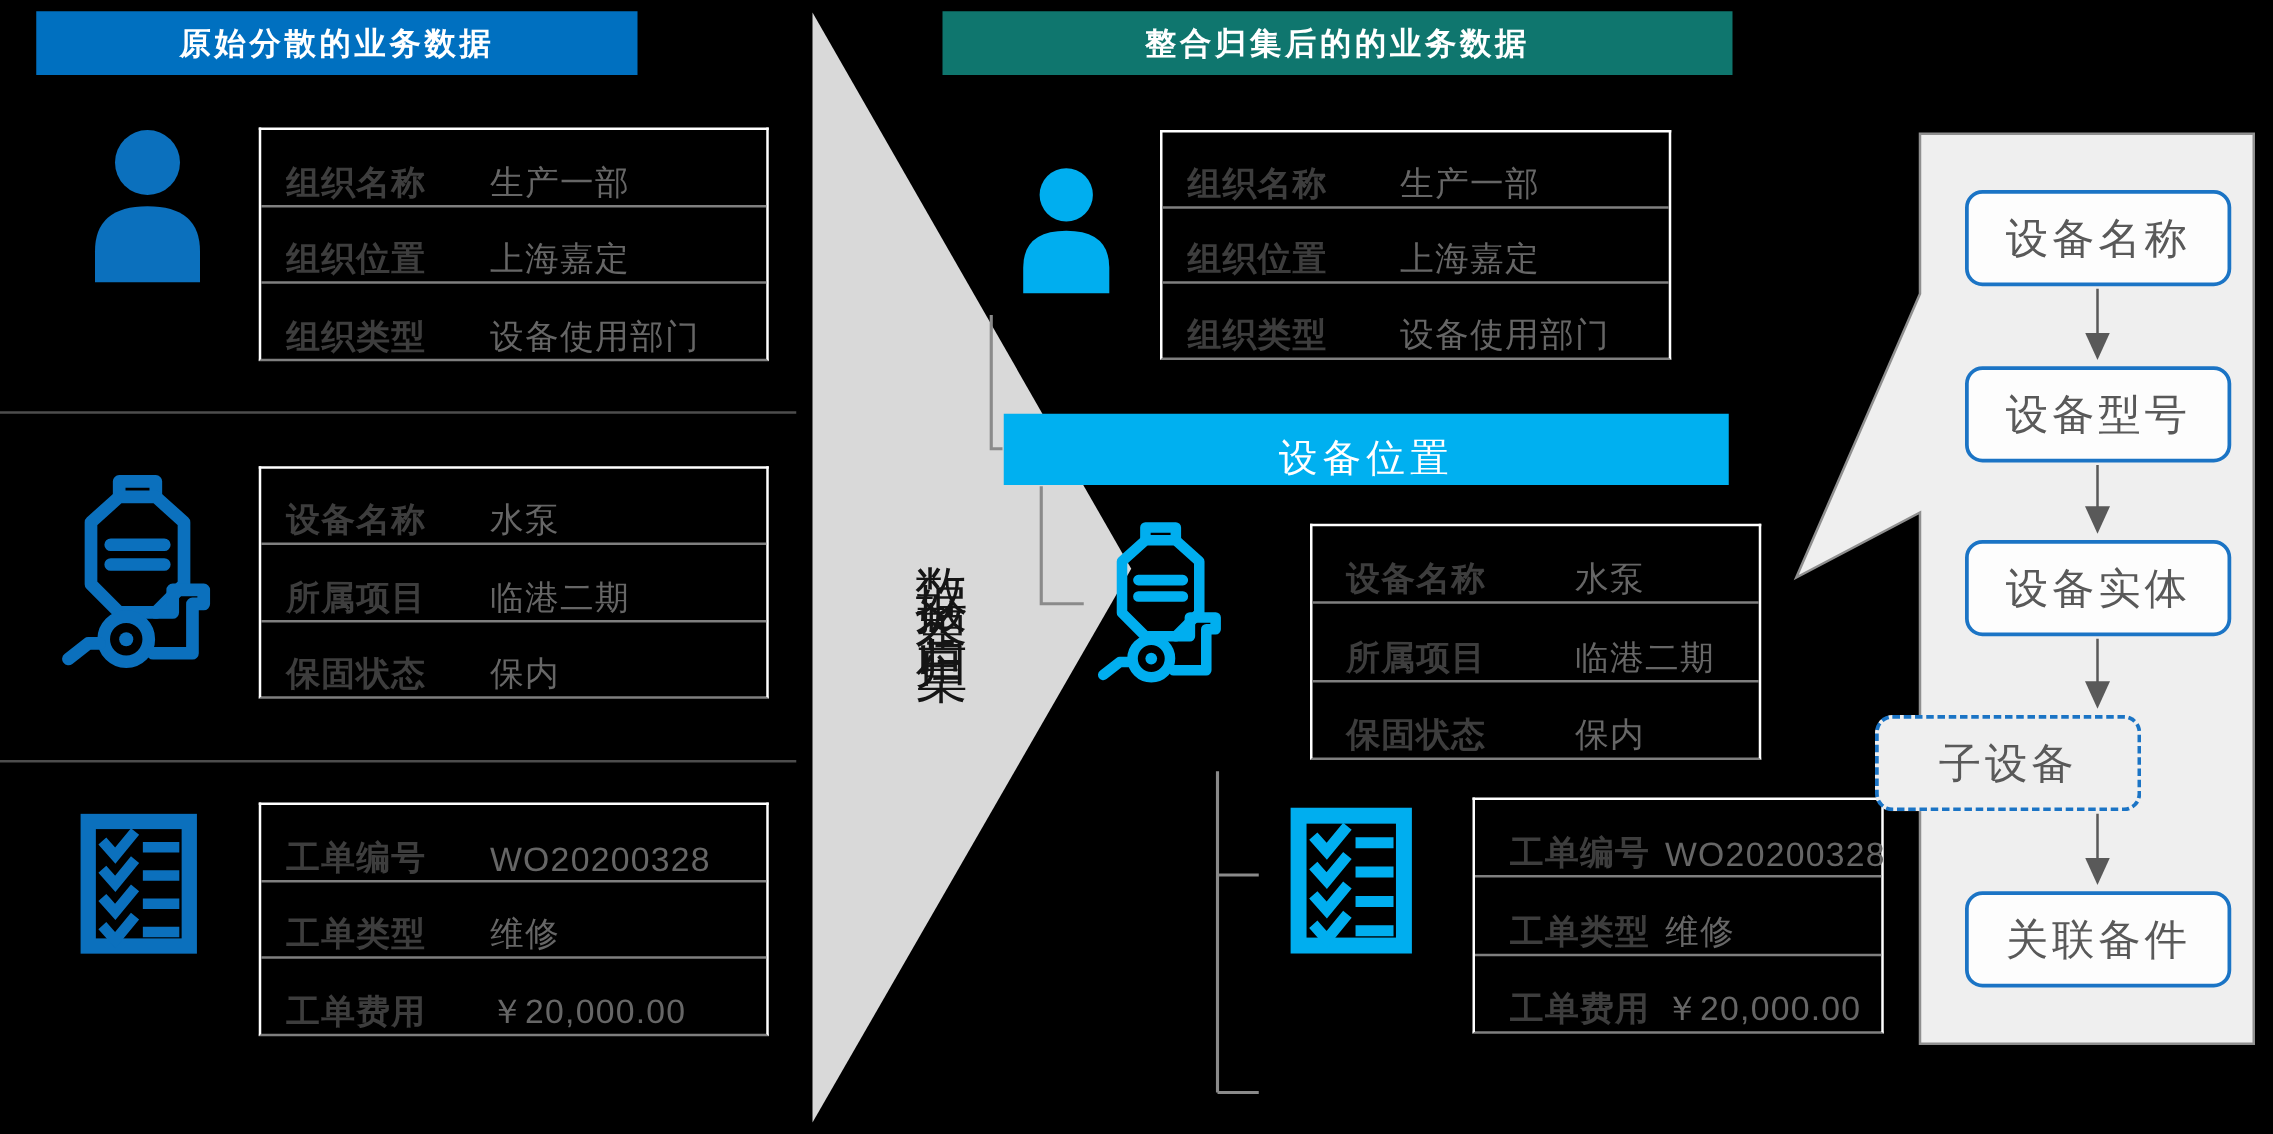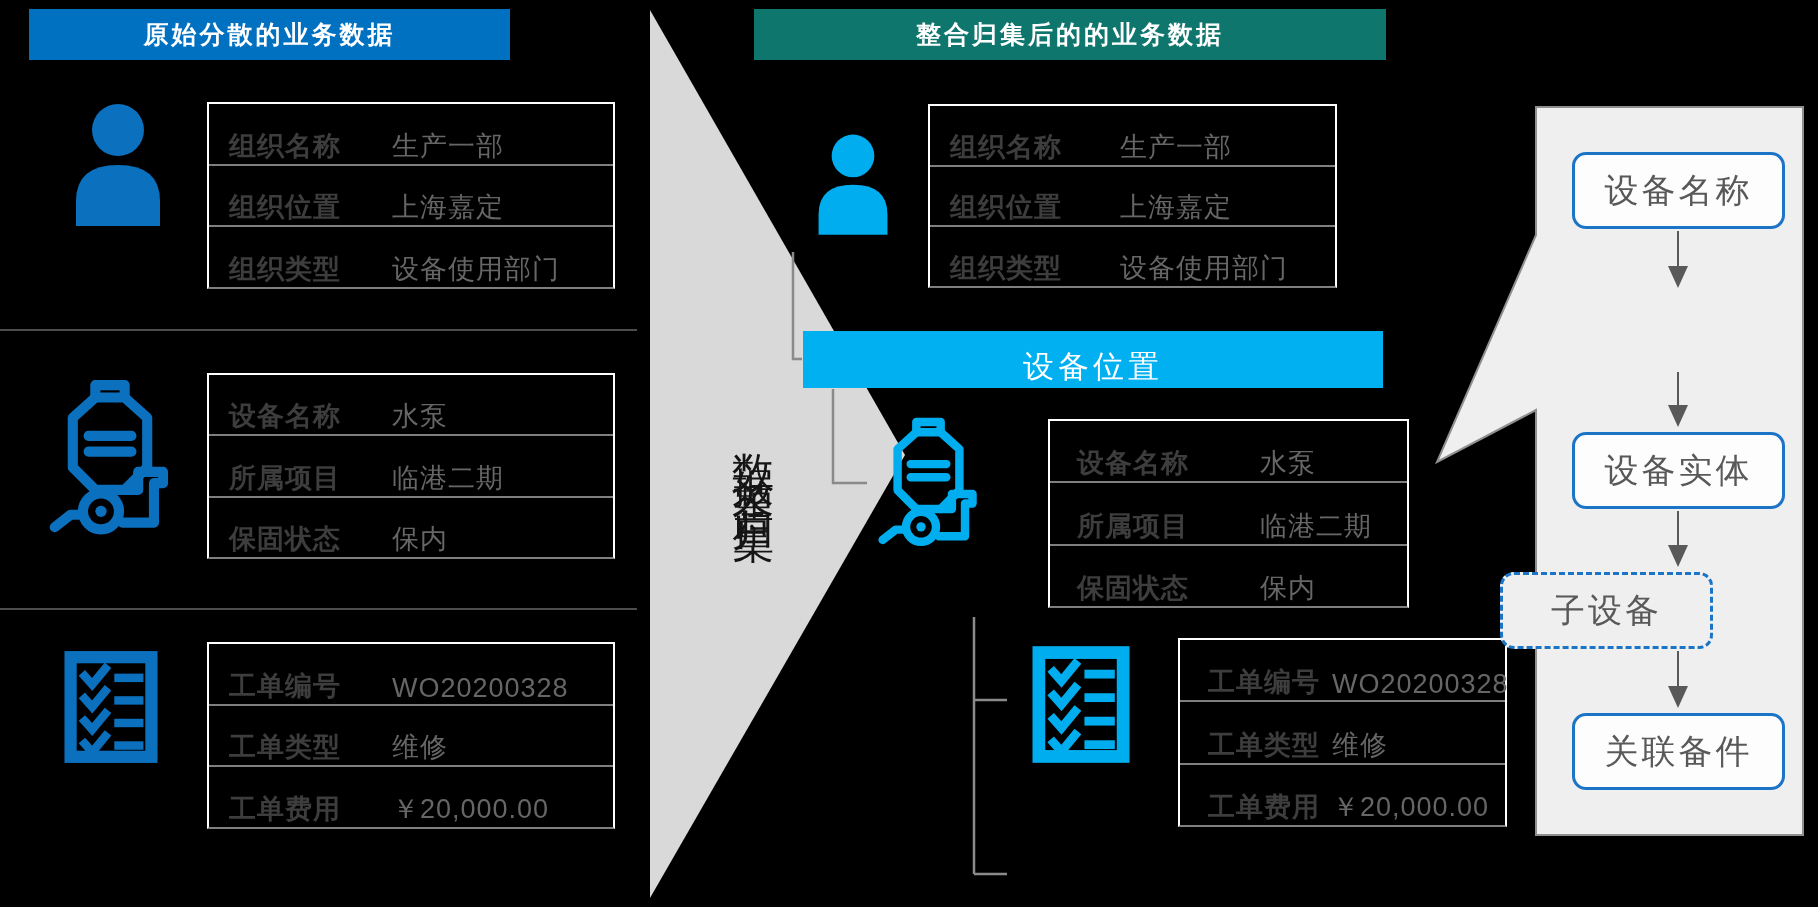--- a/index.html
+++ b/index.html
@@ -244,20 +244,23 @@
     </div>
     <div class="drow">
       <span class="dlbl">工单费用</span>
       <span class="dval">￥20,000.00</span>
     </div>
   </div>
 
   <div class="abs flowbox" style="left:1572px;top:152px;">
     <span>设备名称</span>
   </div>
+  <div class="abs flowbox" style="left:1572px;top:293px;">
+    <span>设备型号</span>
+  </div>
   <div class="abs flowbox" style="left:1572px;top:432px;">
     <span>设备实体</span>
   </div>
   <div class="abs flowbox dashed" style="left:1500px;top:572px;">
     <span>子设备</span>
   </div>
   <div class="abs flowbox" style="left:1572px;top:713px;">
     <span>关联备件</span>
   </div>
 

